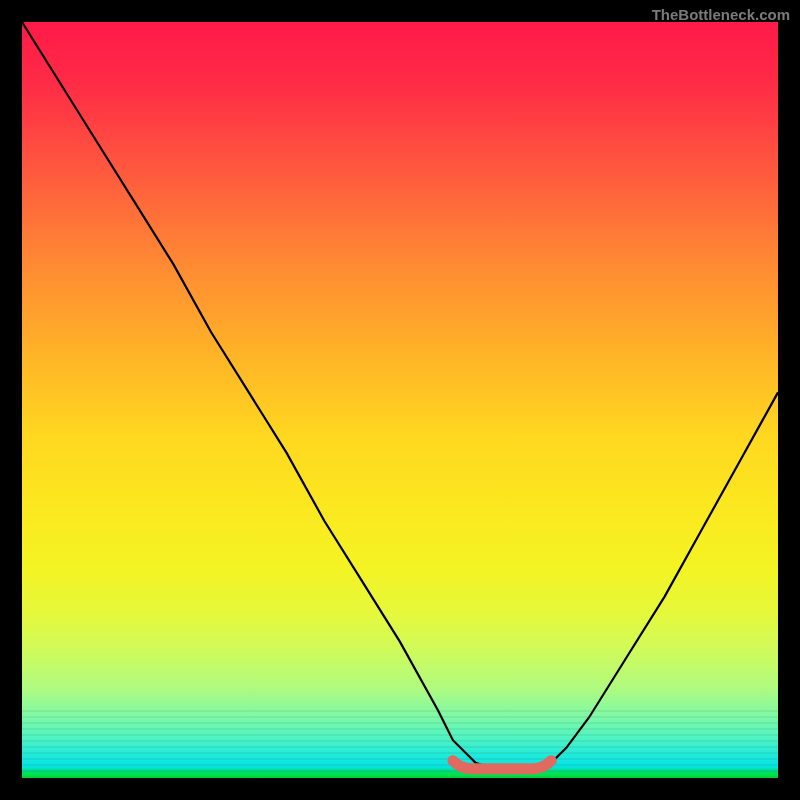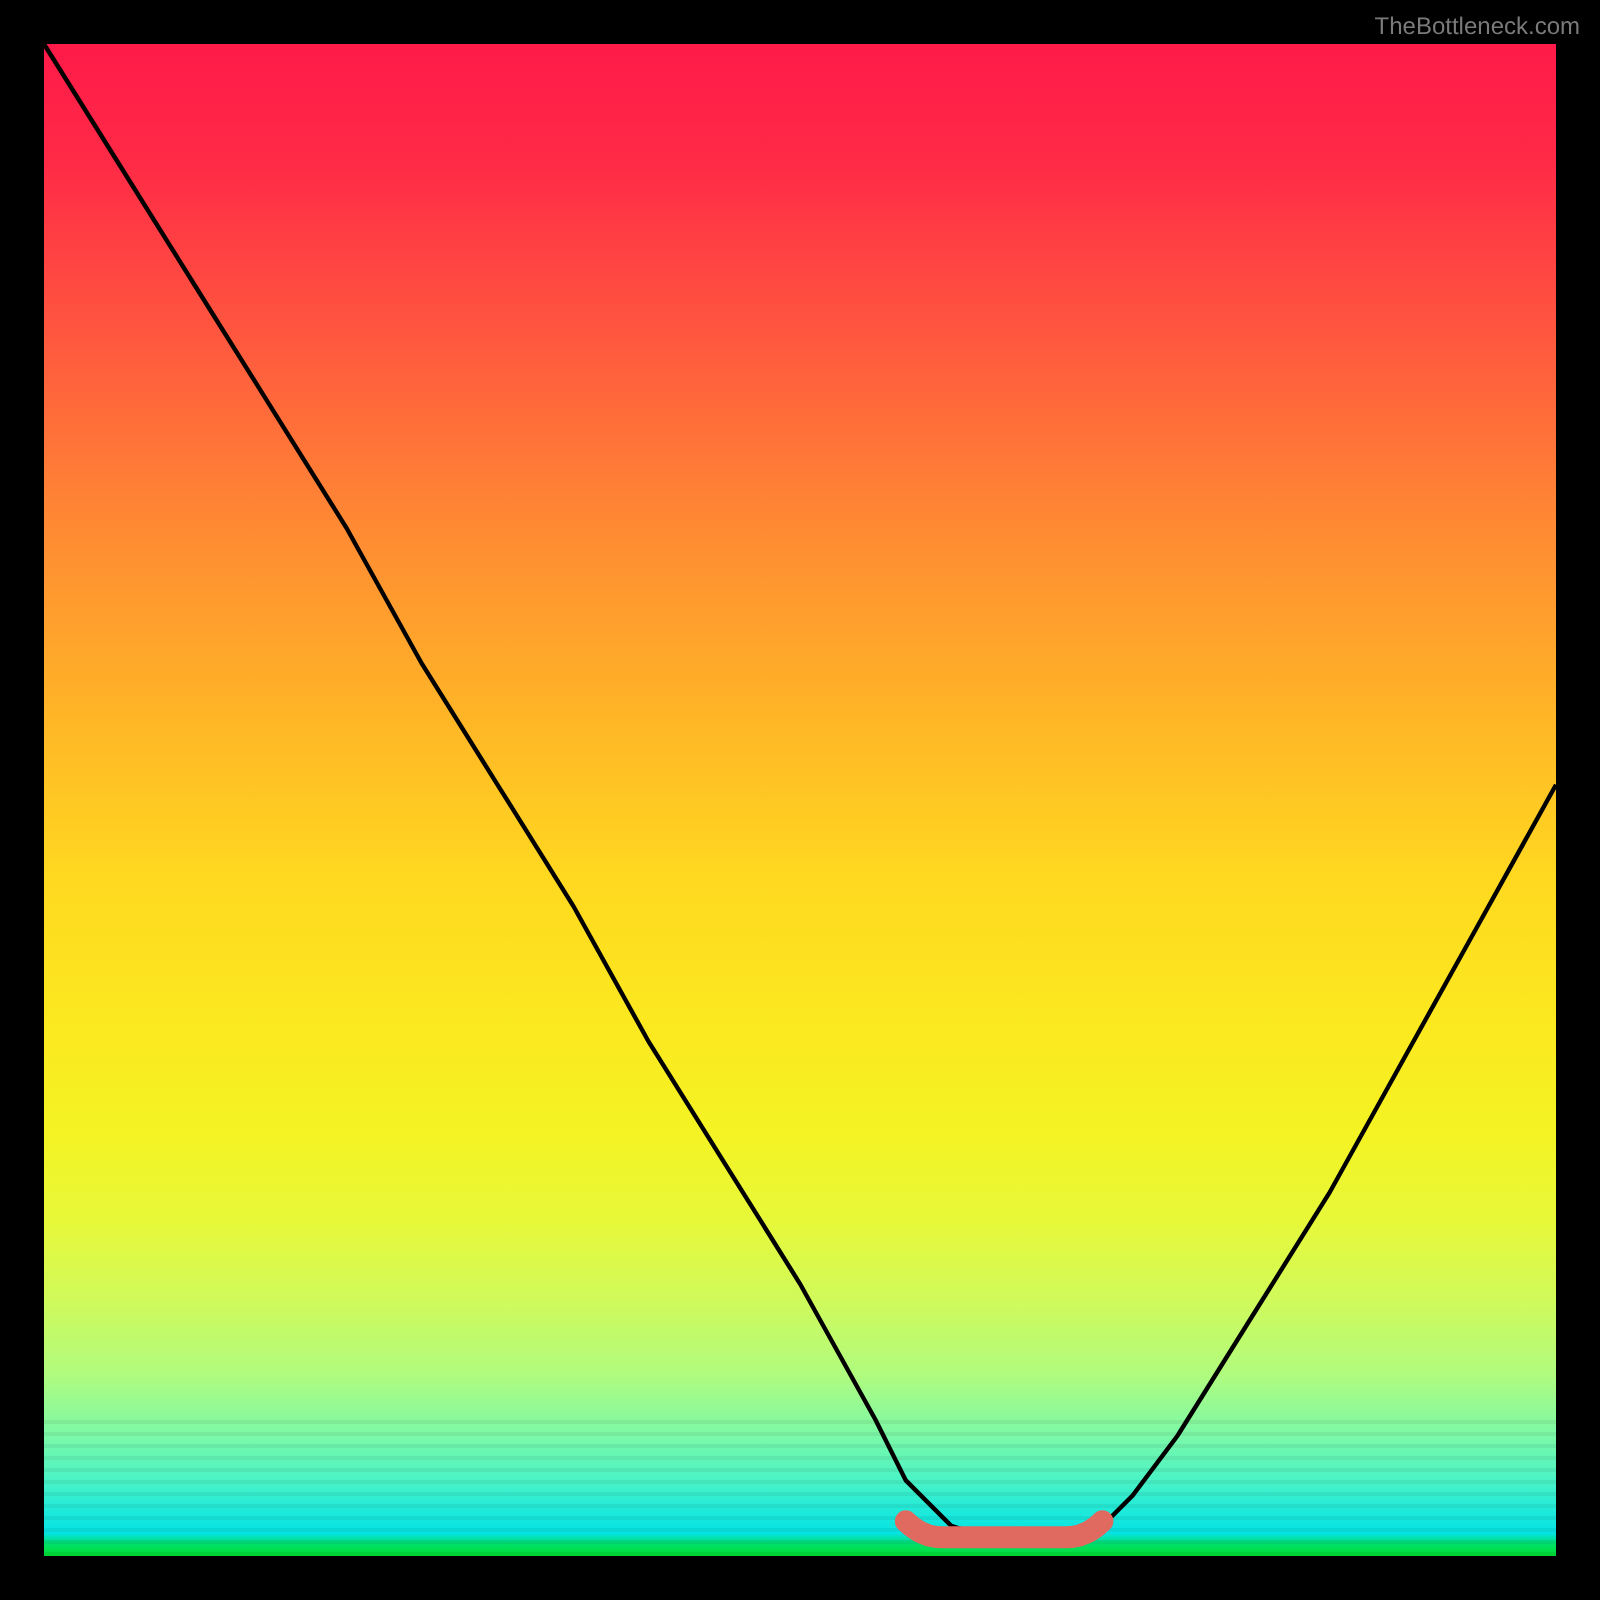--- a/index.html
+++ b/index.html
@@ -1,17 +1,17 @@
 <!DOCTYPE html>
 <html><head>
 <meta charset="utf-8">
 <style>
   * { margin: 0; padding: 0; box-sizing: border-box; }
   body { width: 800px; height: 800px; background: #000; position: relative; font-family: Arial, sans-serif; }
-  .watermark { position: absolute; top: 6px; right: 10px; color: #7a7a7a; font-size: 12px; font-weight: 400; z-index: 10; margin-left: 24px; }
+  .watermark { position: absolute; top: 6px; right: 10px; color: #7a7a7a; font-size: 15px; font-weight: 700; z-index: 10; margin-left: 24px; }
   .plot-area { position: absolute; left: 22px; top: 22px; width: 756px; height: 756px; }
   .gradient { position: absolute; inset: 0; background: linear-gradient(to bottom,
     #ff1a49 0%,
     #ff2b46 8%,
     #ff5a3e 20%,
     #ff8a33 32%,
     #ffb726 45%,
     #ffd820 55%,
     #fbe91f 65%,
     #f4f323 72%,

